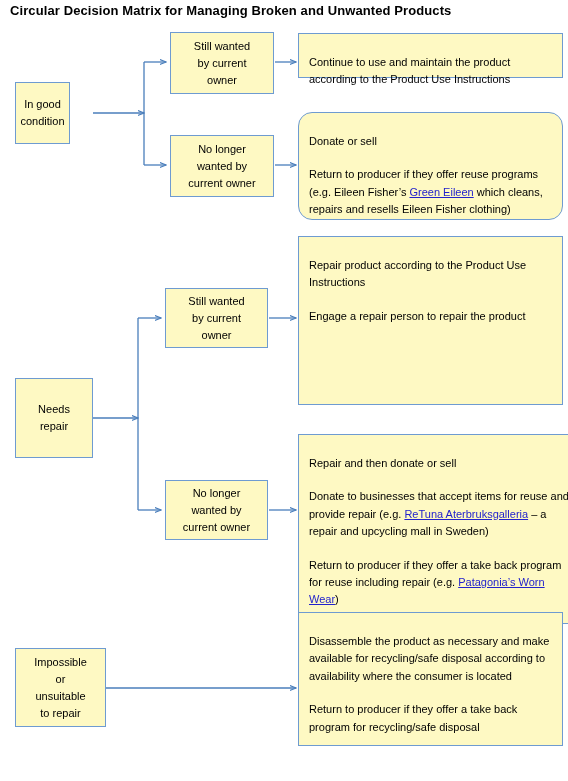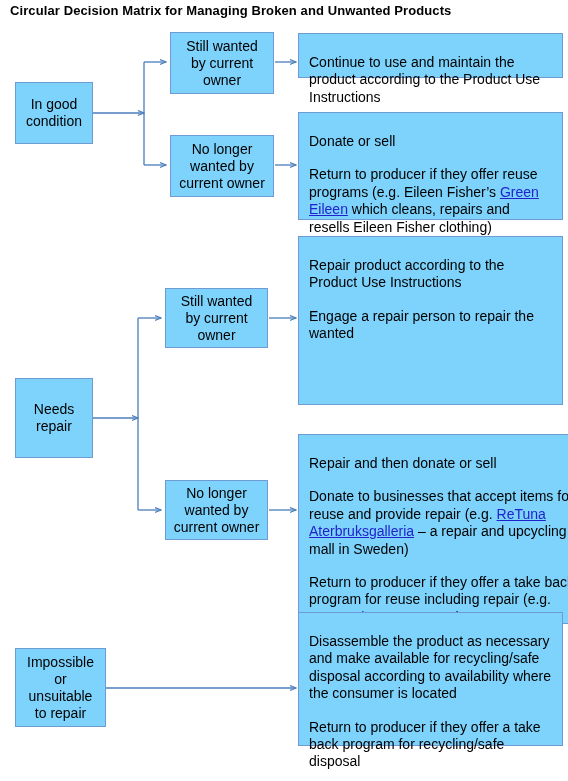--- a/index.html
+++ b/index.html
@@ -33,23 +33,23 @@
     font-size: 13px;
     font-weight: bold;
     letter-spacing: 0.1px;
     white-space: nowrap;
     color: #000000;
   }
   .node {
     position: absolute;
     box-sizing: border-box;
     border: 1px solid #6e9bd1;
-    background: #7dd3fc;
+    background: #fef9c3;
     color: #000000;
-    font-size: 14px;
+    font-size: 11px;
     line-height: 17px;
   }
   .node.center {
     display: flex;
     align-items: center;
     justify-content: center;
     text-align: center;
   }
   .node.center .node-text {
     display: block;
@@ -101,21 +101,21 @@
       <path d="M138,318 L161,318" marker-end="url(#arrowhead)"></path>
       <path d="M138,510 L161,510" marker-end="url(#arrowhead)"></path>
 
       <path d="M269,318 L296,318" marker-end="url(#arrowhead)"></path>
       <path d="M269,510 L296,510" marker-end="url(#arrowhead)"></path>
 
       <path d="M106,688 L296,688" marker-end="url(#arrowhead)"></path>
     </g>
   </svg>
 
-  <div class="node center" style="left:15px; top:82px; width:78px; height:62px;">
+  <div class="node center" style="left:15px; top:82px; width:55px; height:62px;">
     <span class="node-text" style="white-space:pre-line;">In good
 condition</span>
   </div>
 
   <div class="node center" style="left:15px; top:378px; width:78px; height:80px;">
     <span class="node-text" style="white-space:pre-line;">Needs
 repair</span>
   </div>
 
   <div class="node center" style="left:15px; top:648px; width:91px; height:79px;">
@@ -146,28 +146,28 @@
   <div class="node center" style="left:165px; top:480px; width:103px; height:60px;">
     <span class="node-text" style="white-space:pre-line;">No longer
 wanted by
 current owner</span>
   </div>
 
   <div class="node para" style="left:298px; top:33px; width:265px; height:45px;">
       <p><span>Continue to use and maintain the product according to the Product Use Instructions</span></p>
     </div>
 
-  <div class="node para" style="left:298px; top:112px; width:265px; height:108px;">
+  <div class="node para" style="left:298px; top:112px; width:265px; height:108px;border-radius:14px;">
       <p><span>Donate or sell</span></p>
       <p><span>Return to producer if they offer reuse programs (e.g. Eileen Fisher’s </span><span class="link">Green Eileen</span><span> which cleans, repairs and resells Eileen Fisher clothing)</span></p>
     </div>
 
   <div class="node para" style="left:298px; top:236px; width:265px; height:169px;">
       <p><span>Repair product according to the Product Use Instructions</span></p>
-      <p><span>Engage a repair person to repair the wanted</span></p>
+      <p><span>Engage a repair person to repair the product</span></p>
     </div>
 
   <div class="node para" style="left:298px; top:410px; width:287px; height:190px;margin-top:24px;">
       <p><span>Repair and then donate or sell</span></p>
       <p><span>Donate to businesses that accept items for reuse and provide repair (e.g. </span><span class="link">ReTuna Aterbruksgalleria</span><span> – a repair and upcycling mall in Sweden)</span></p>
       <p><span>Return to producer if they offer a take back program for reuse including repair (e.g. </span><span class="link">Patagonia’s Worn Wear</span><span>)</span></p>
     </div>
 
   <div class="node para" style="left:298px; top:612px; width:265px; height:134px;">
       <p><span>Disassemble the product as necessary and make available for recycling/safe disposal according to availability where the consumer is located</span></p>

